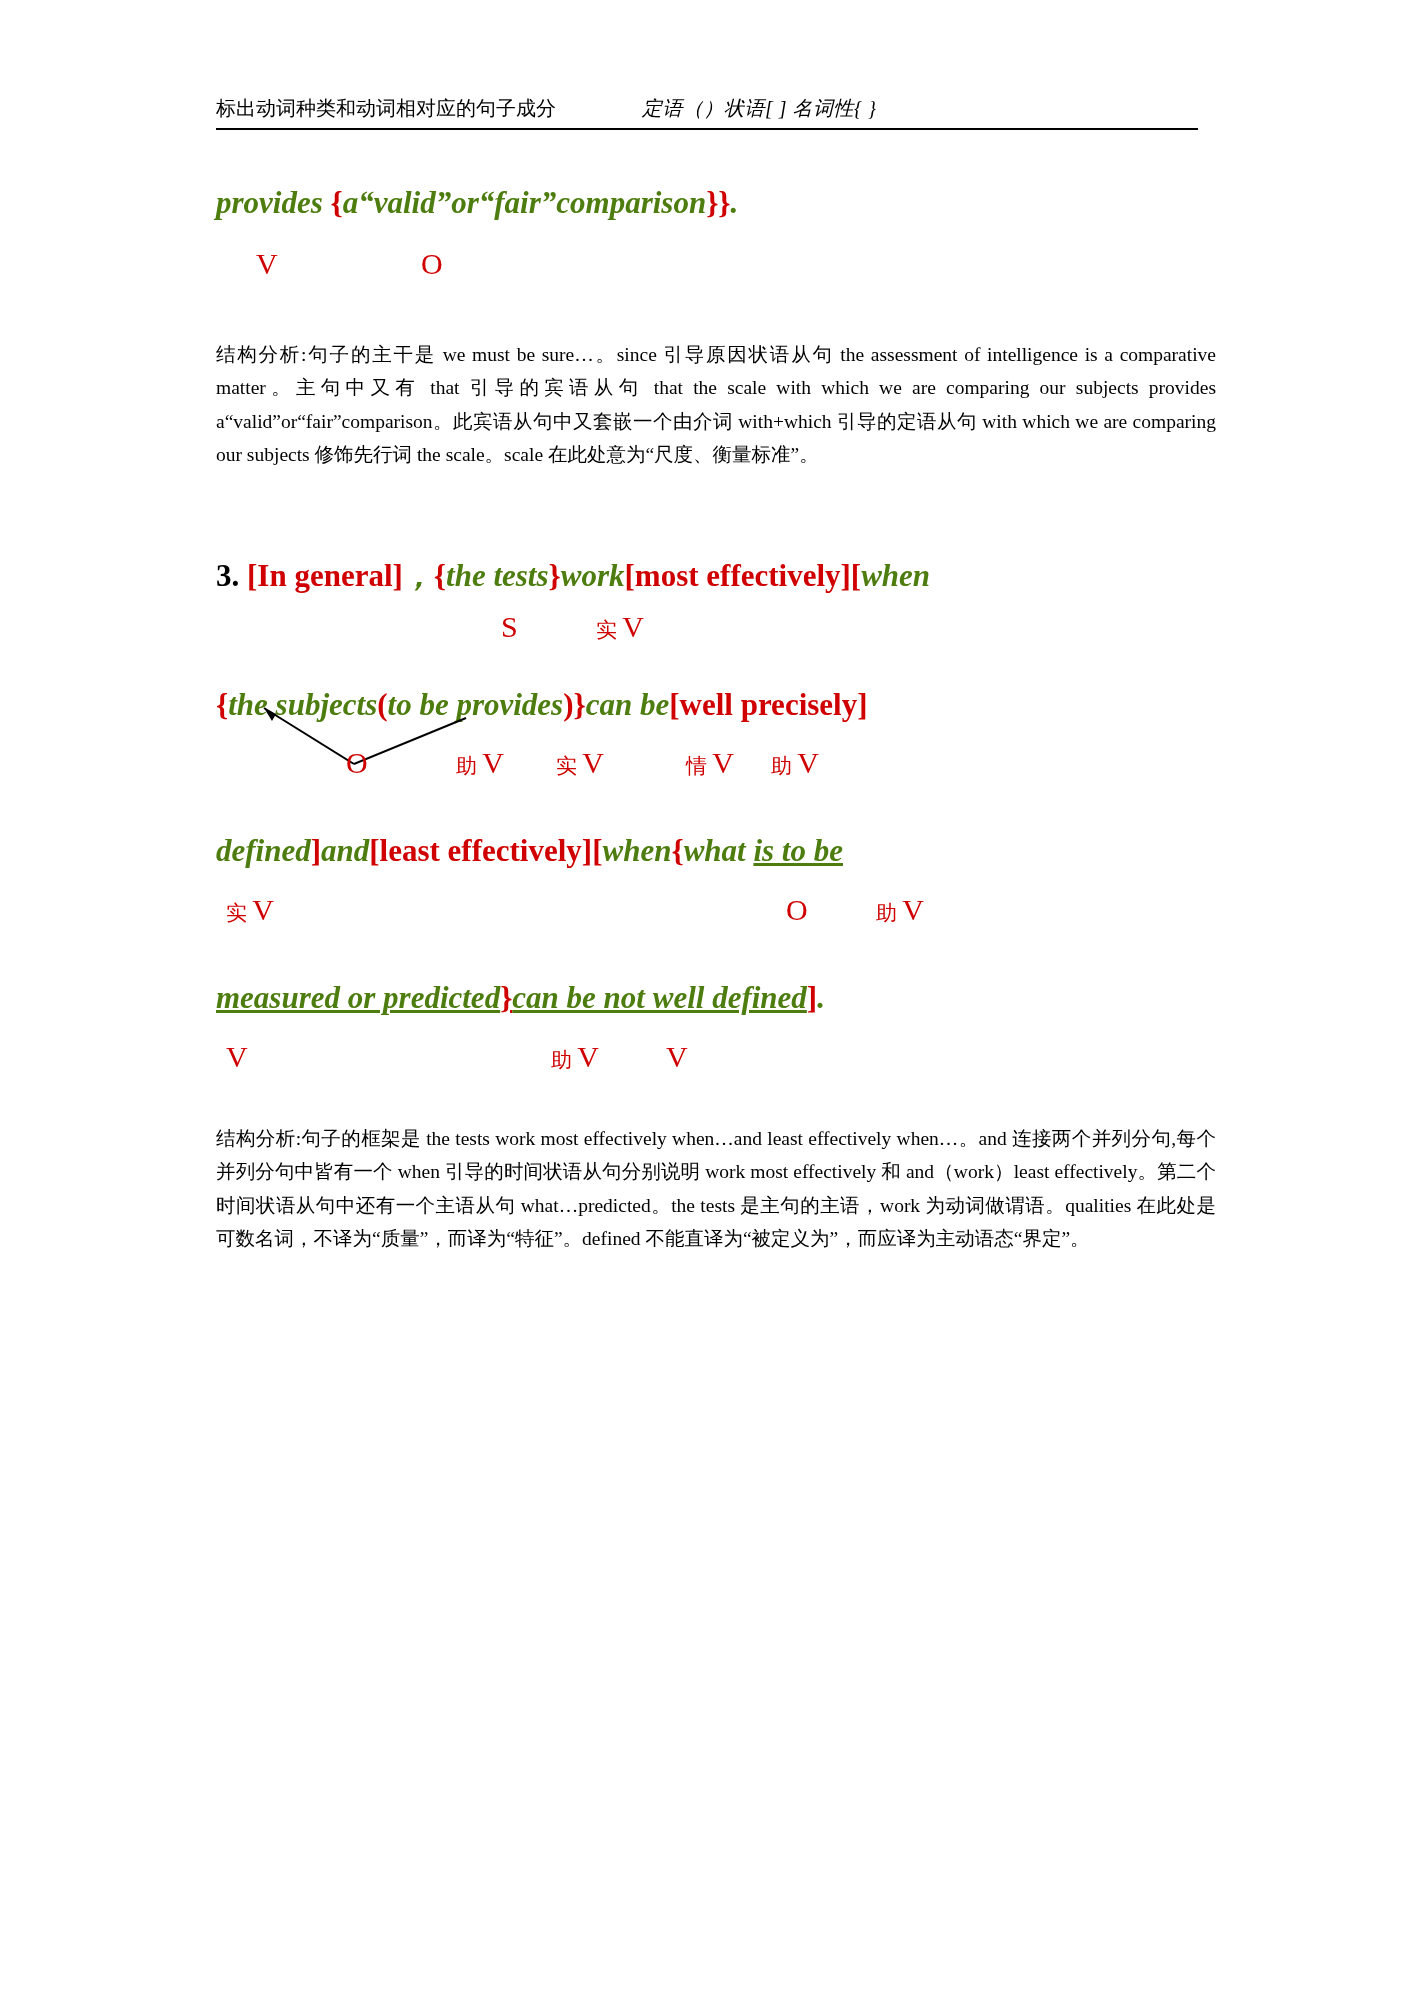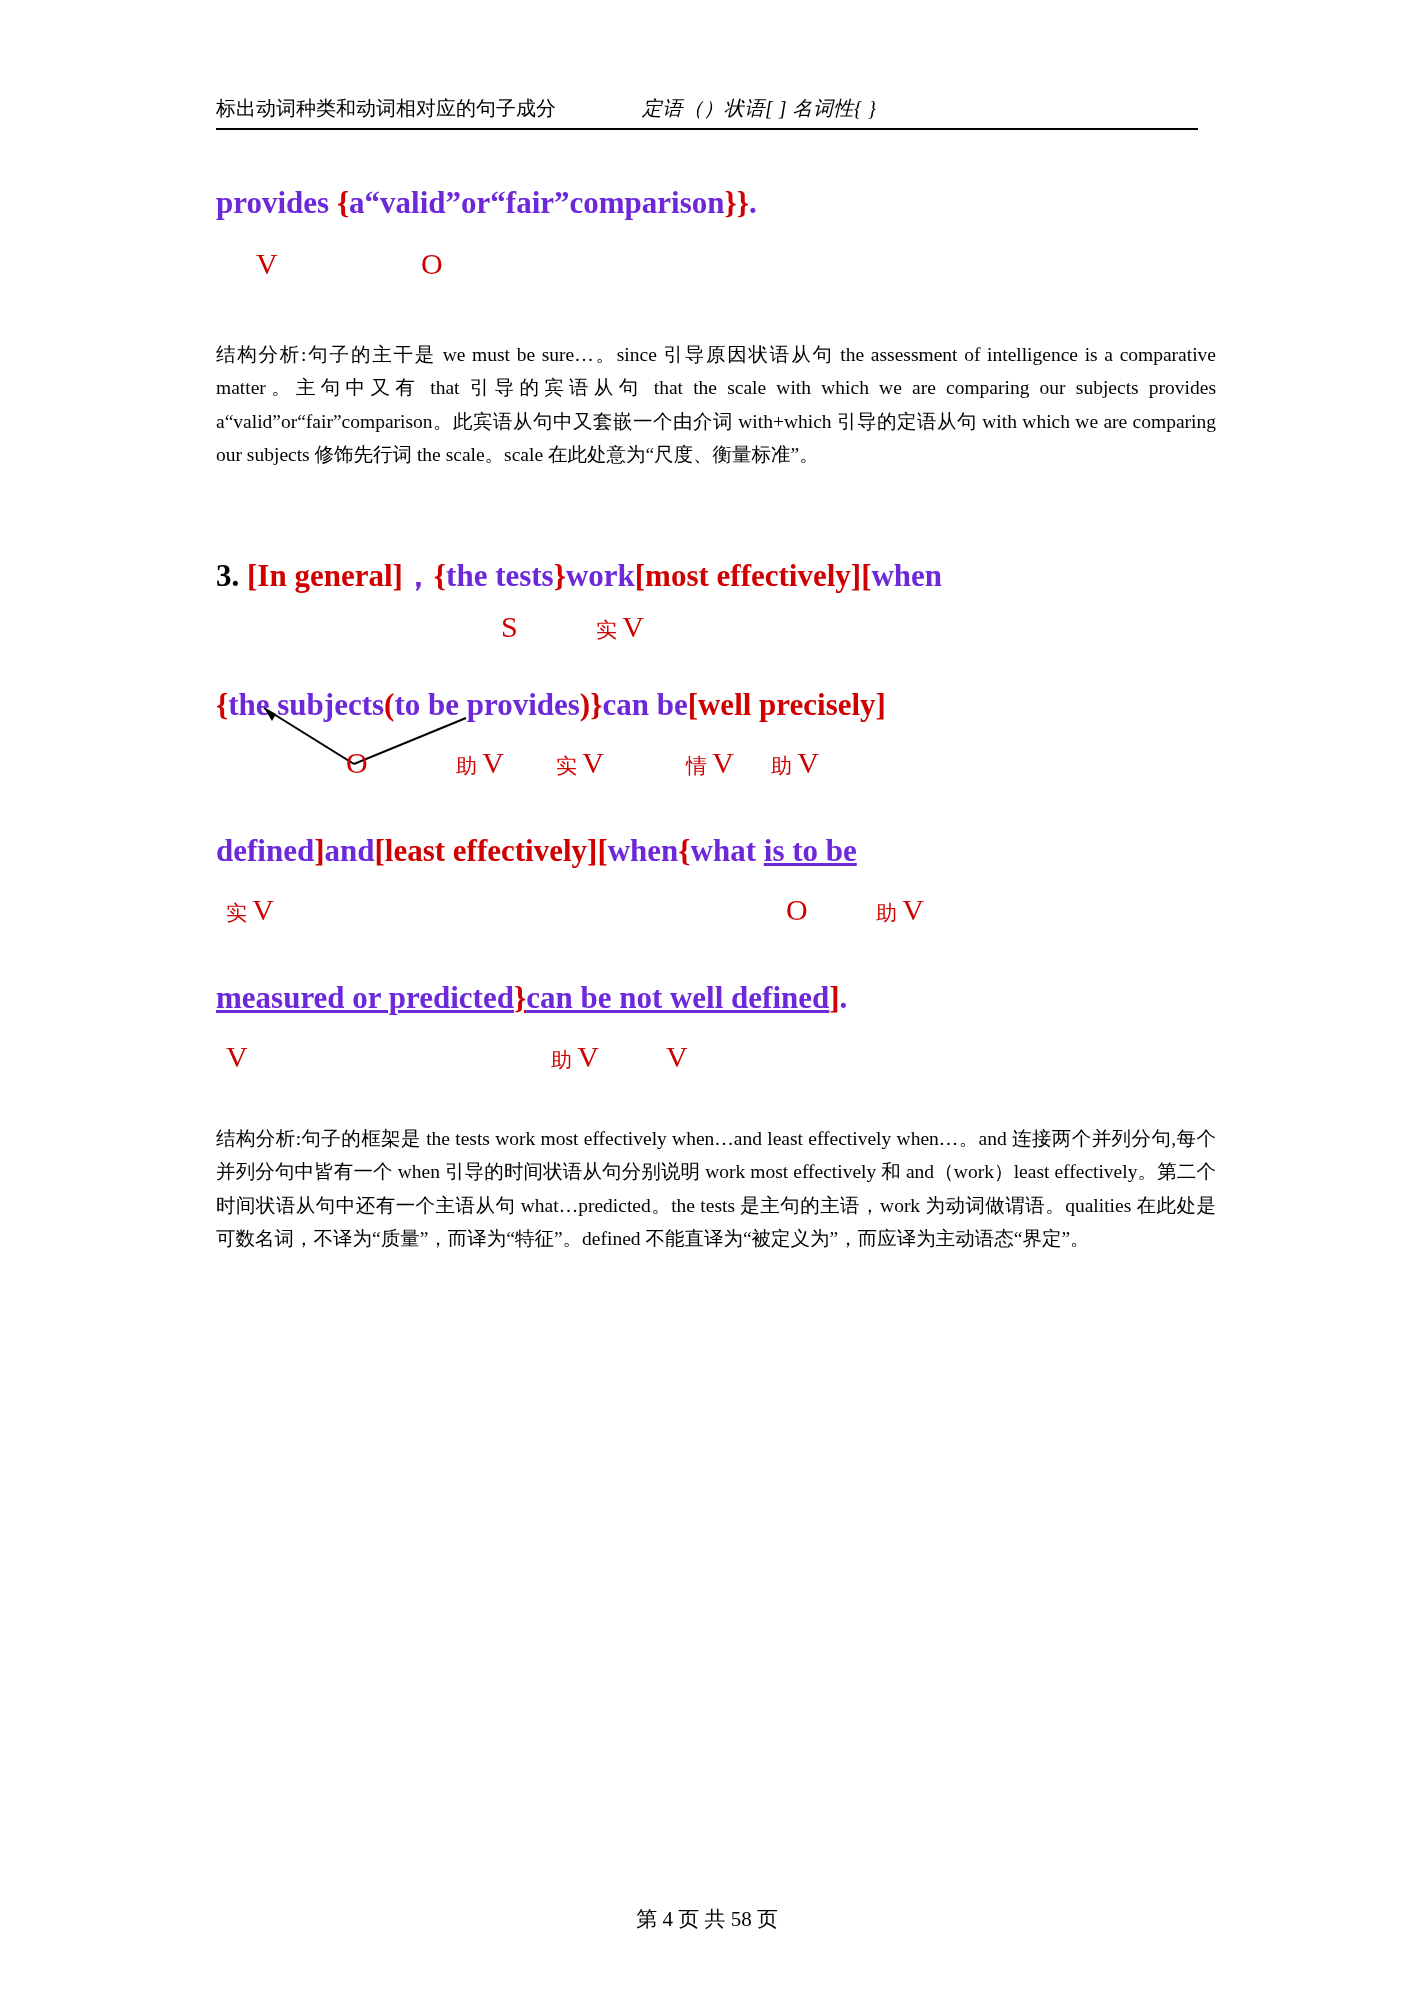--- a/index.html
+++ b/index.html
@@ -54,21 +54,21 @@
     width: 1000px;
   }
   .sent-line {
     font-weight: bold;
     font-size: 31px;
     line-height: 1.25;
     margin: 0;
     white-space: nowrap;
   }
   .red { color: #d00000; }
-  .blk { color: #6d28d9; }
+  .blk { color: #4d7c0f; font-style: italic; }
   .u { text-decoration: underline; }
   .marker-row {
     font-size: 30px;
     color: #d00000;
     font-family: "Liberation Serif", serif;
     height: 54px;
     position: relative;
     white-space: pre;
   }
   .marker-row span.cn {
@@ -141,14 +141,13 @@
       <div class="sent-line" id="s3line3"><span class="blk">defined</span><span class="red">]</span><span class="blk">and</span><span class="red">[least effectively]</span><span class="red">[</span><span class="blk">when</span><span class="red">{</span><span class="blk">what </span><span class="blk u">is to be</span></div>
       <div class="marker-row" id="s3m3" style="height:86px; margin-top:22px;"><span class="mk" style="left: 10px; top: 0px;"><span class="cn">实 </span><span>V</span></span><span class="mk" style="left: 570px; top: 0px;"><span>O</span></span><span class="mk" style="left: 660px; top: 0px;"><span class="cn">助 </span><span>V</span></span></div>
 
       <div class="sent-line" id="s3line4"><span class="blk u">measured or predicted</span><span class="red u">}</span><span class="blk u">can be not well defined</span><span class="red">]</span><span class="blk">.</span></div>
       <div class="marker-row" id="s3m4" style="height:78px; margin-top:22px;"><span class="mk" style="left: 10px; top: 0px;"><span>V</span></span><span class="mk" style="left: 335px; top: 0px;"><span class="cn">助 </span><span>V</span></span><span class="mk" style="left: 450px; top: 0px;"><span>V</span></span></div>
 
       <p class="analysis" style="margin-top:4px;">结构分析:句子的框架是 the tests work most effectively when…and least effectively when…。and 连接两个并列分句,每个并列分句中皆有一个 when 引导的时间状语从句分别说明 work most effectively 和 and（work）least effectively。第二个时间状语从句中还有一个主语从句 what…predicted。the tests 是主句的主语，work 为动词做谓语。qualities 在此处是可数名词，不译为“质量”，而译为“特征”。defined 不能直译为“被定义为”，而应译为主动语态“界定”。</p>
     </div>
   </div>
 
-  <div class="footer">第 4 页 共 58 页</div>
 </div>
 
 </body></html>

